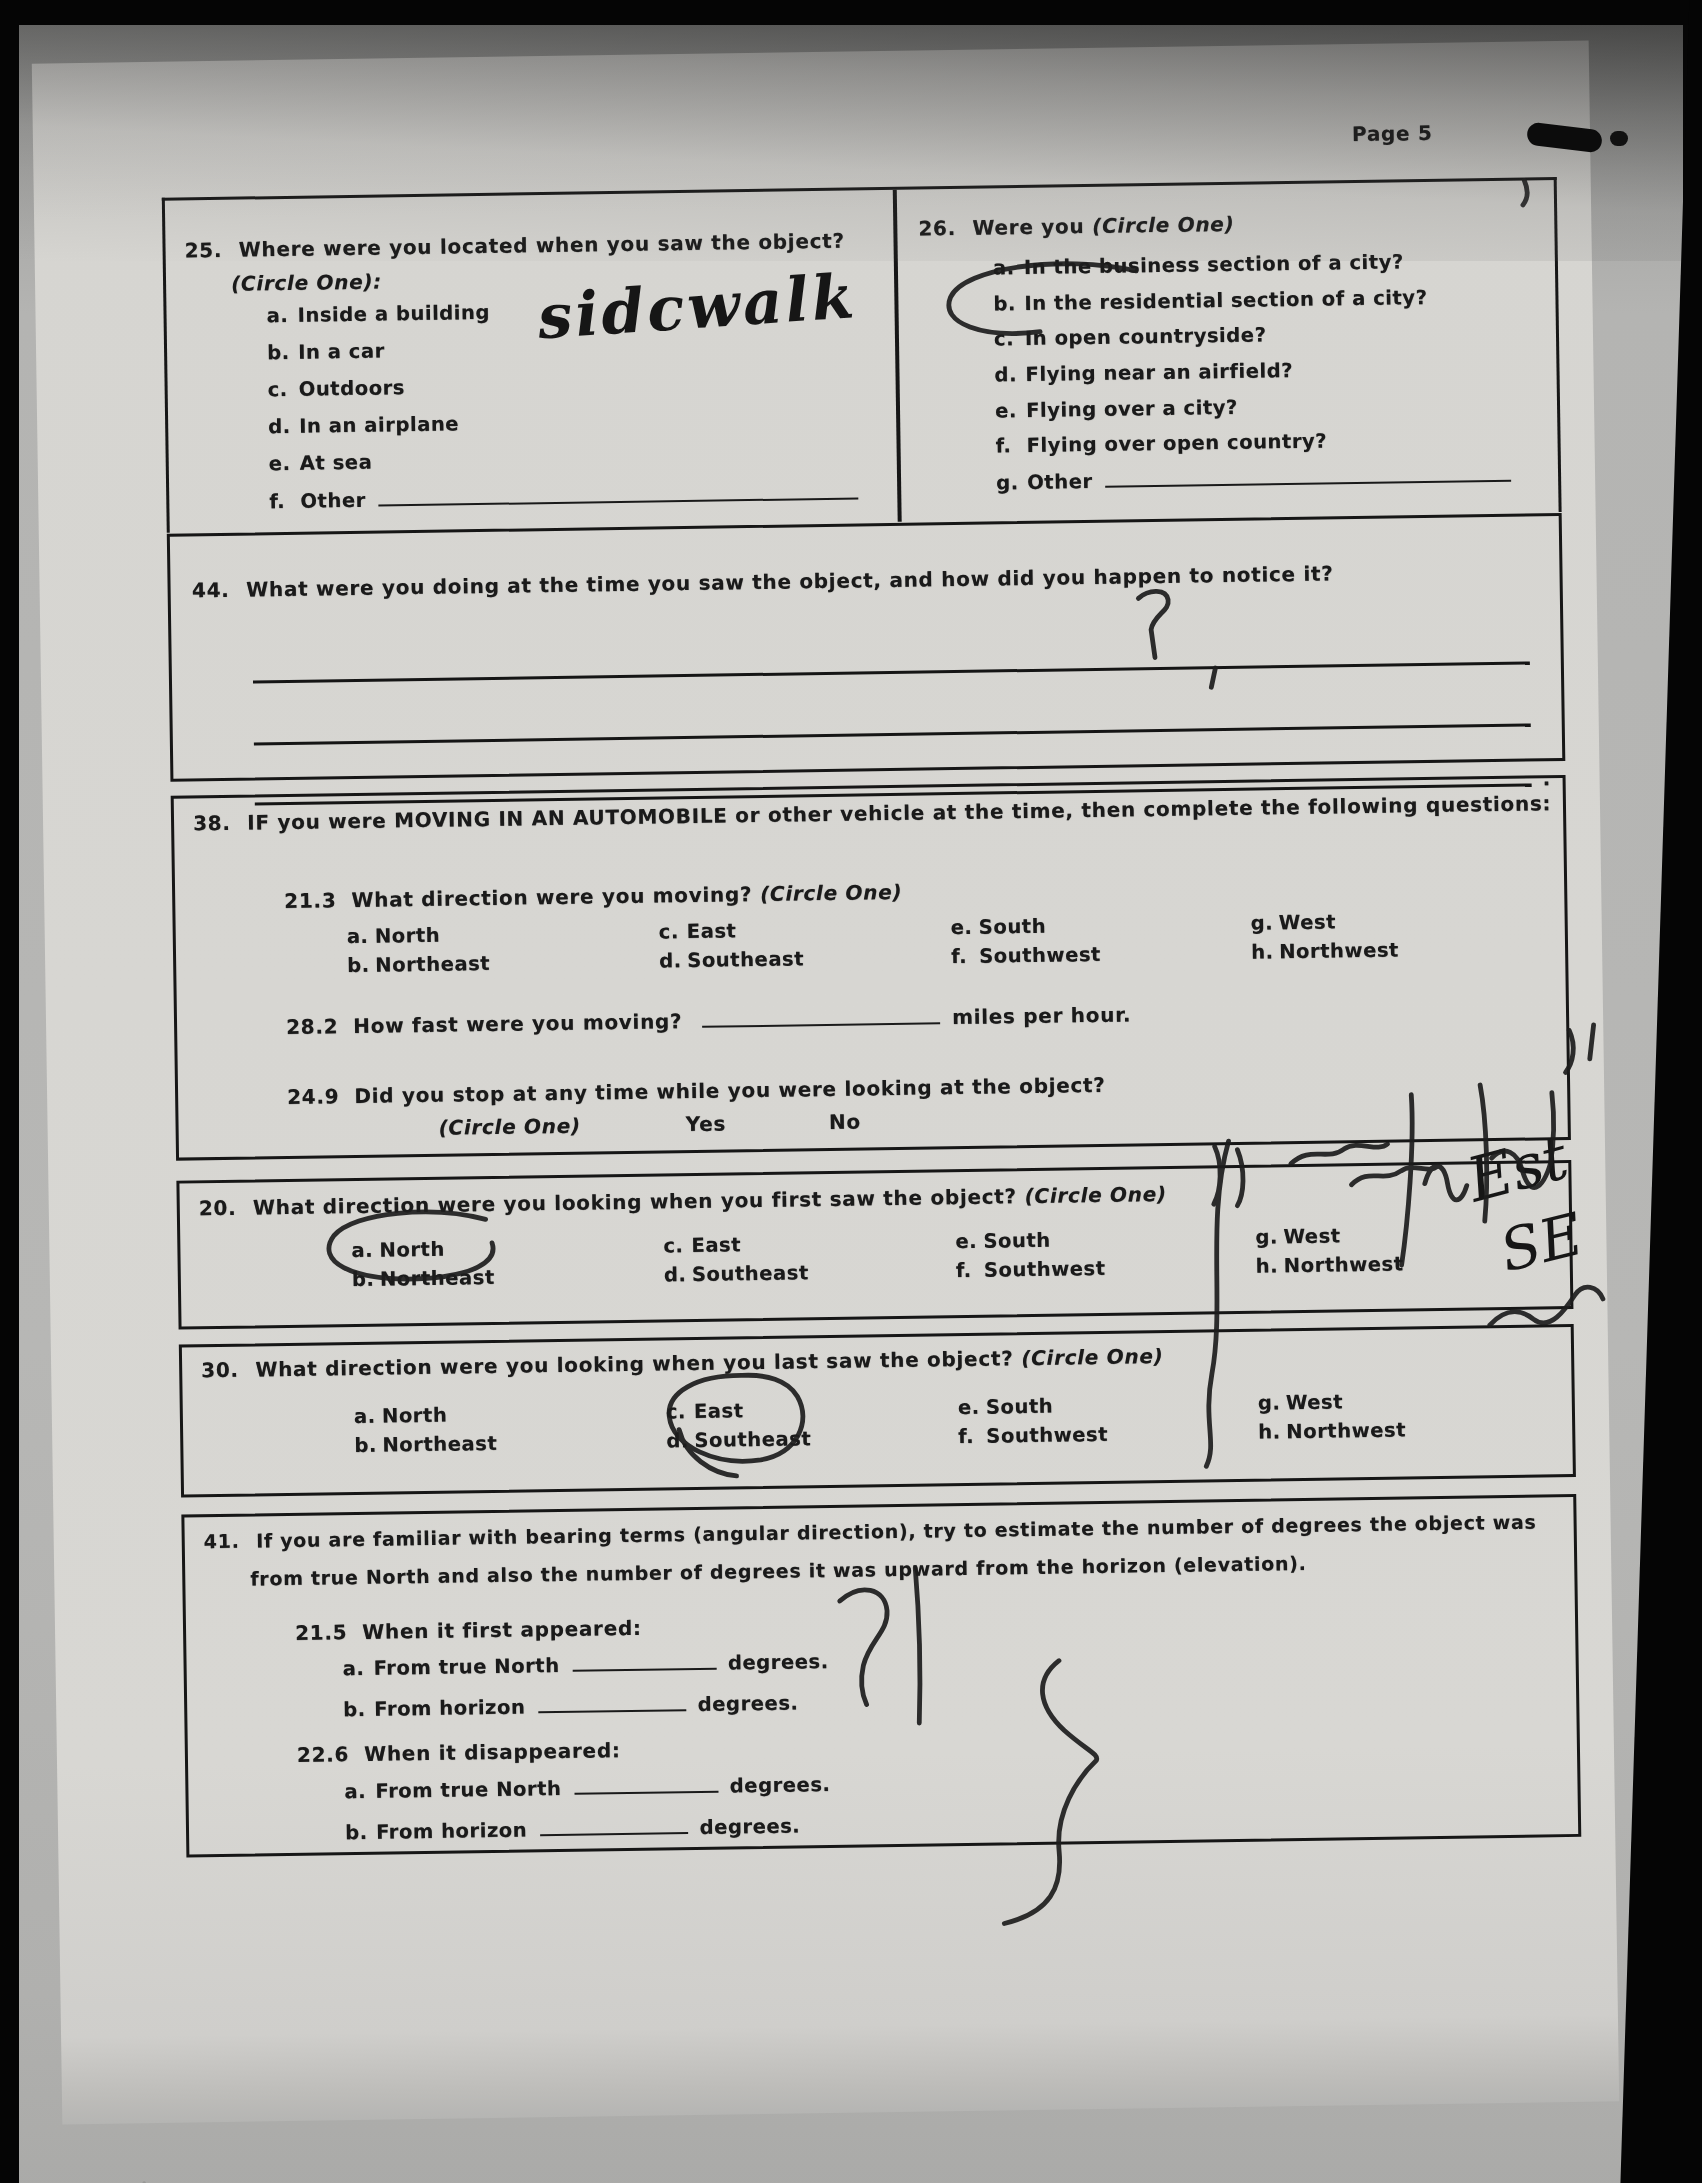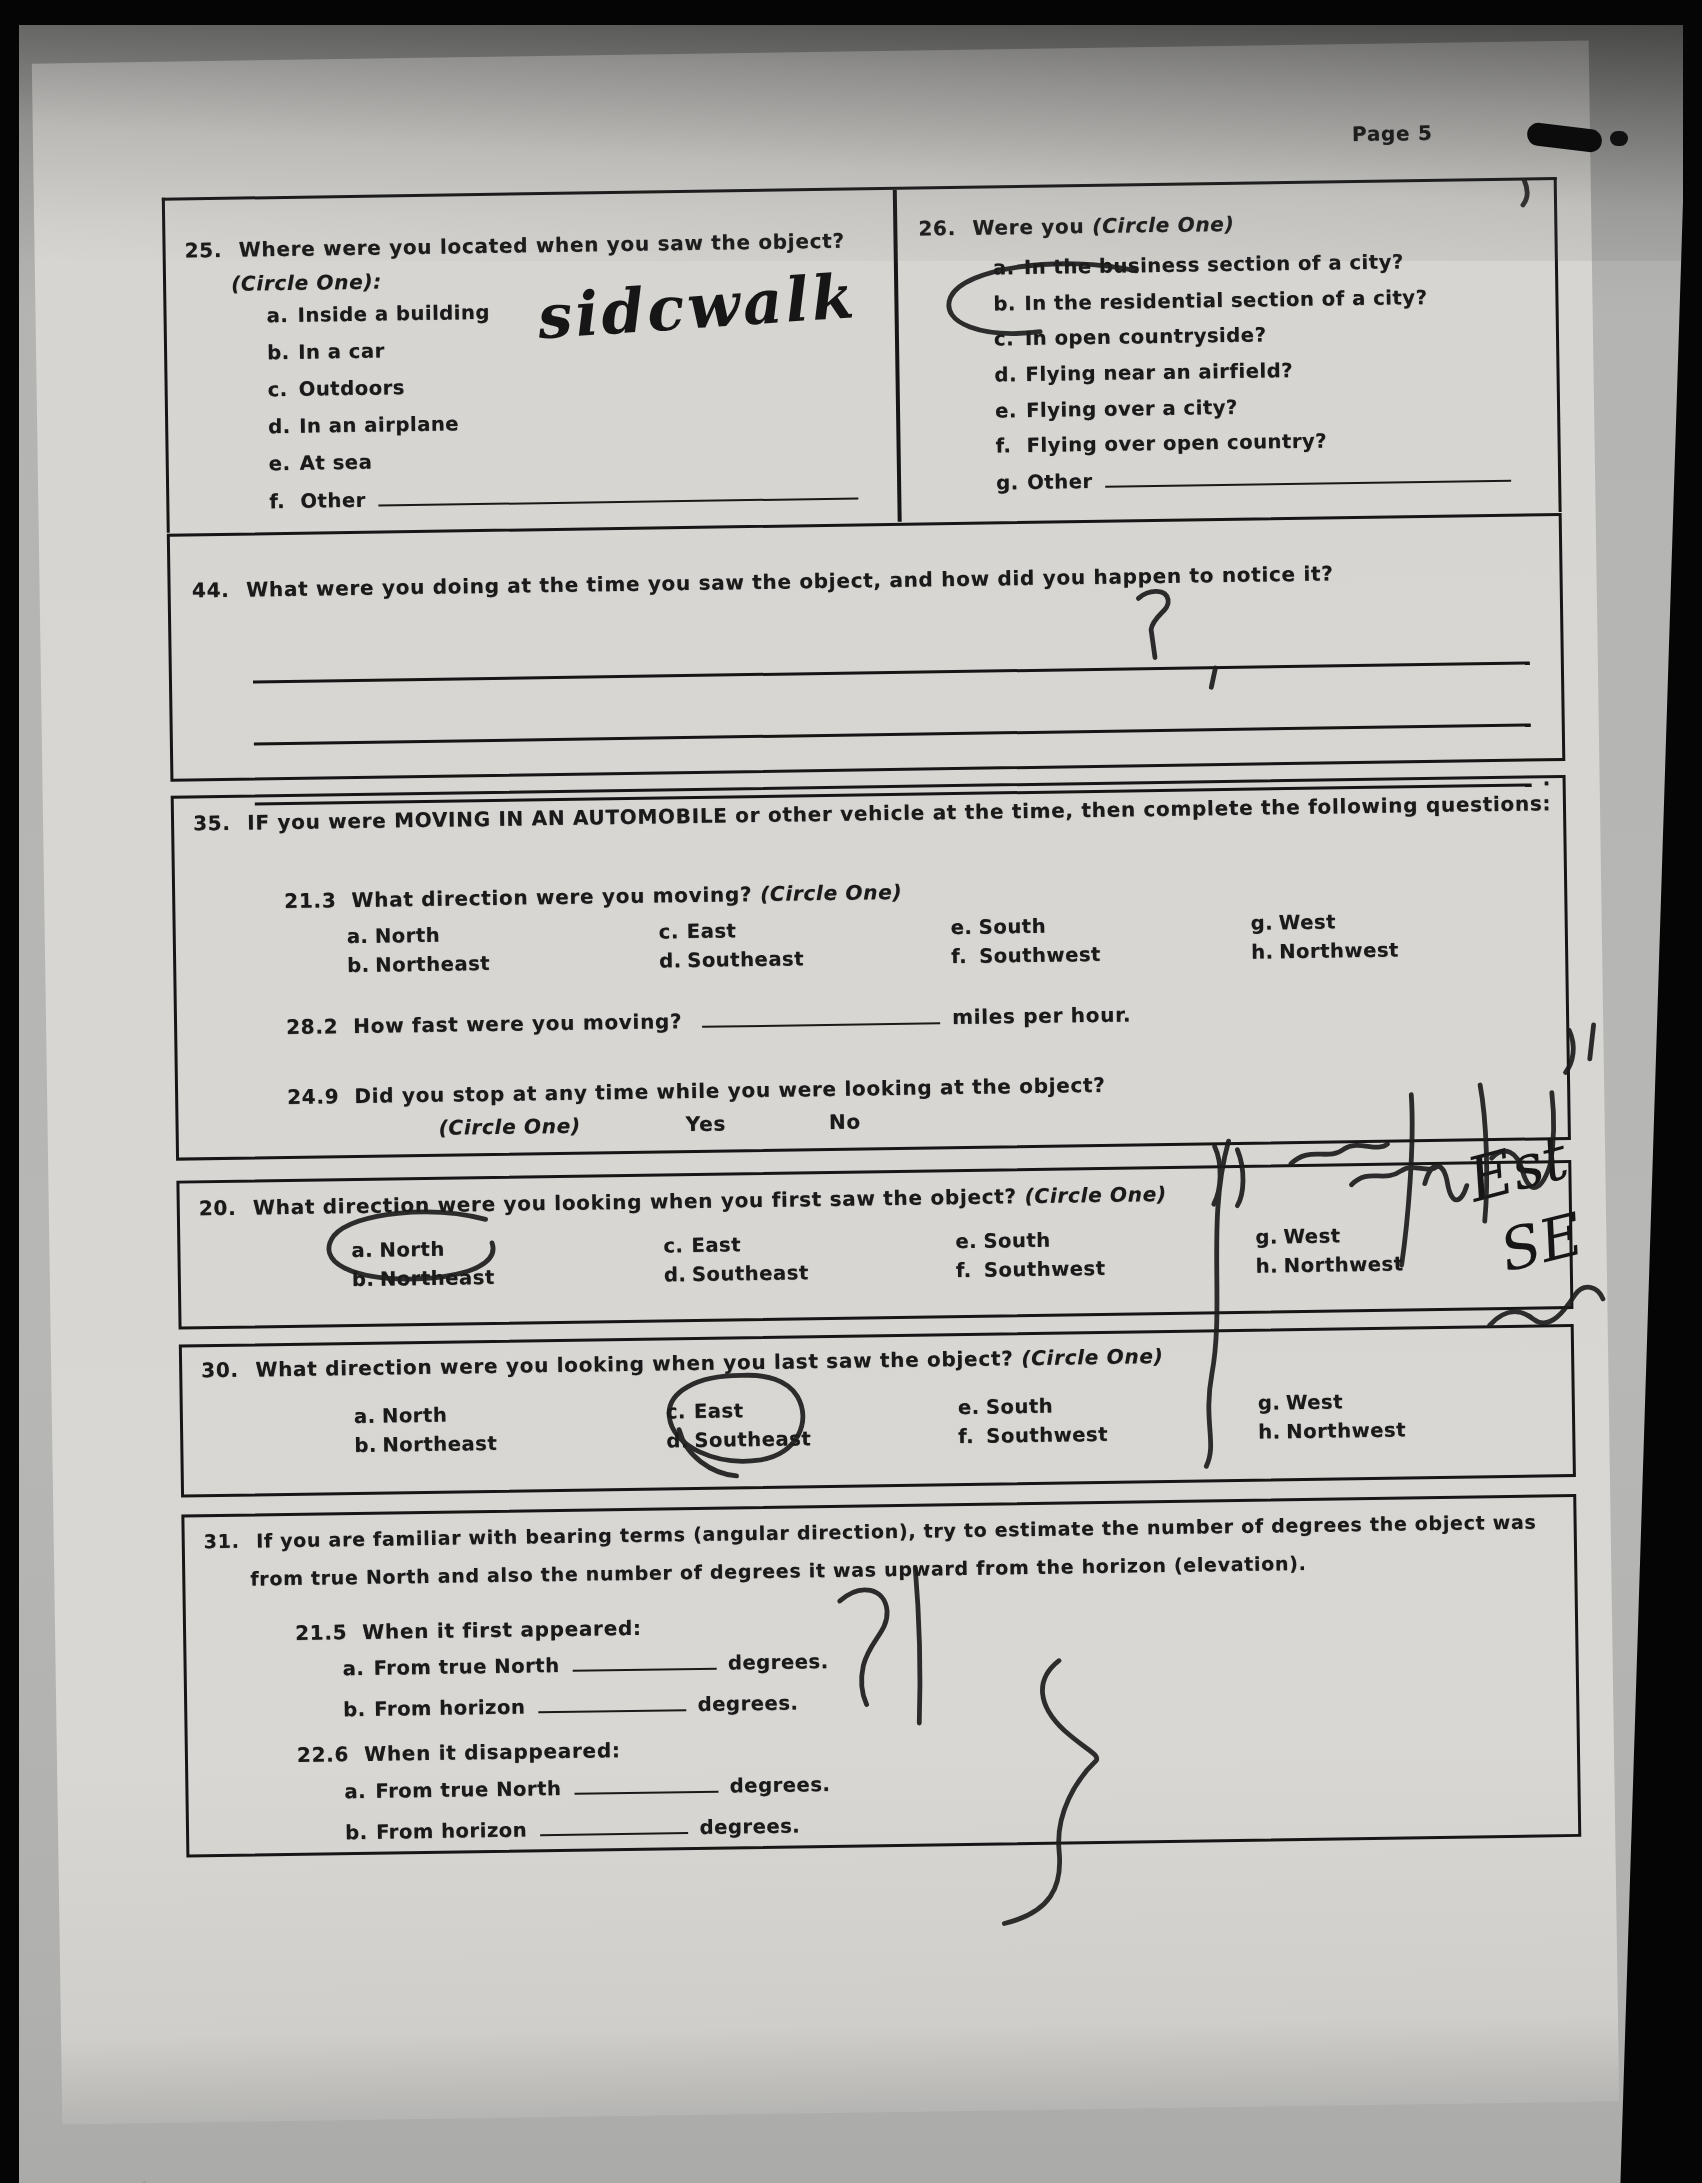--- a/index.html
+++ b/index.html
@@ -156,21 +156,21 @@
         <span>What were you doing at the time you saw the object, and how did you happen to notice it?</span>
       </div>
       <div class="ansline" style="left:81px;top:145px;width:1277px;"></div>
       <div class="ansline" style="left:81px;top:207px;width:1277px;"></div>
       <div class="ansline" style="left:81px;top:267px;width:1277px;"></div>
       <span class="abs q" style="left:1369px;top:250px;">.</span>
     </div>
 
     <div class="box boxC">
       <div class="abs row q" style="left:19px;top:13px;">
-        <span class="num">35.</span>
+        <span class="num">38.</span>
         <span>IF you were MOVING IN AN AUTOMOBILE or other vehicle at the time, then complete the following questions:</span>
       </div>
       <div class="abs row q" style="left:109px;top:92px;">
         <span class="subnum">21.3</span>
         <span>What direction were you moving?</span>
         <span class="it gap18">(Circle One)</span>
       </div>
       <div class="dirgrid qs" style="left:171px;top:129px;">
         <div class="dircol">
           <div class="opt">
@@ -325,21 +325,21 @@
           <div class="opt">
               <span class="olet">h.</span>
               <span>Northwest</span>
             </div>
         </div>
       </div>
     </div>
 
     <div class="box boxF">
       <div class="abs row q" style="left:19px;top:13px;font-size:19px;">
-        <span class="num">31.</span>
+        <span class="num">41.</span>
         <span>If you are familiar with bearing terms (angular direction), try to estimate the number of degrees the object was</span>
       </div>
       <div class="abs q" style="left:65px;top:51px;font-size:19px;">from true North and also the number of degrees it was upward from the horizon (elevation).</div>
       <div class="abs row q" style="left:109px;top:105px;">
         <span class="subnum">21.5</span>
         <span>When it first appeared:</span>
       </div>
       <div class="abs bear qs" style="left:156px;top:141px;">
         <div class="opt">
           <span class="olet">a.</span>

